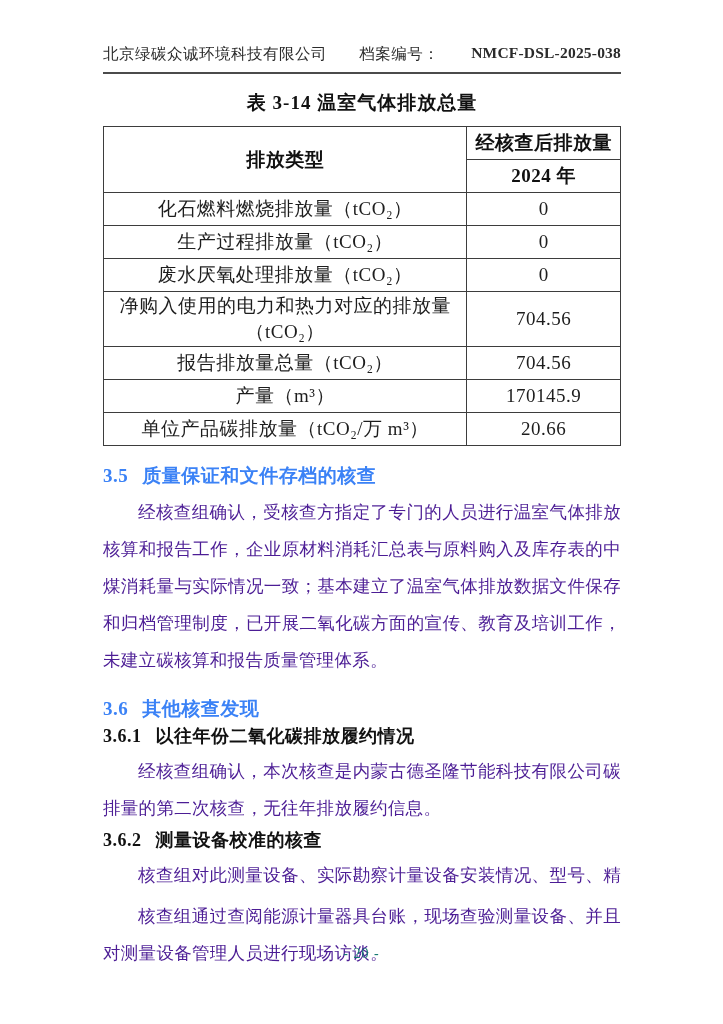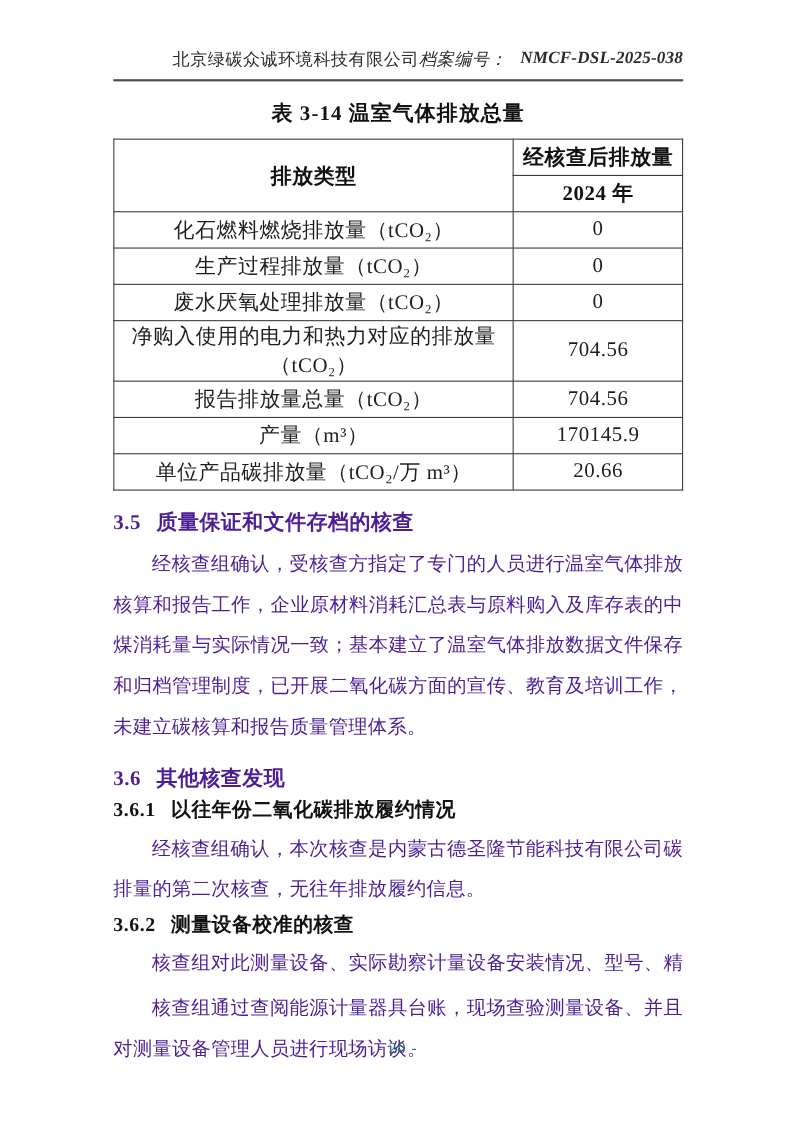--- a/index.html
+++ b/index.html
@@ -5,46 +5,46 @@
   html,body{margin:0;padding:0;background:#ffffff;}
   .page{
     width:723px;height:1024px;position:relative;background:#ffffff;
     box-sizing:border-box;padding:44px 102px 0 103px;
     color:#1f1f1f;
     font-family:"Liberation Serif","DejaVu Serif",serif;
     overflow:hidden;
   }
   
   .doc-header{
-    display:flex;justify-content:flex-end;align-items:flex-end;
+    display:flex;justify-content:space-between;align-items:flex-end;
     border-bottom:2px solid #4b4b4b;padding-bottom:7px;
     font-size:15.5px;letter-spacing:.5px;color:#2b2b2b;
   }
-  .doc-header .file-no-wrap{display:flex;gap:0;font-style:italic;}
+  .doc-header .file-no-wrap{display:flex;gap:20px;}
   .doc-header .file-no{font-weight:bold;letter-spacing:.2px;margin-left:12px;}
   
   .tbl-title{
     text-align:center;font-weight:bold;font-size:19px;
     margin:16px 0 10px 0;letter-spacing:1px;color:#111;
   }
   
   table.ghg{
     width:100%;border-collapse:collapse;table-layout:fixed;
     font-size:19px;color:#1d1d1d;
   }
   table.ghg td{
     border:1.5px solid #3d3d3d;text-align:center;vertical-align:middle;
     height:30px;padding:1px 4px;letter-spacing:.5px;
   }
   table.ghg .col-type{width:71%;}
   table.ghg .col-val{width:29%;}
   table.ghg .hdr{font-weight:bold;color:#111;}
   
   .h2{
-    font-size:19px;font-weight:bold;color:#4c1d95;
+    font-size:19px;font-weight:bold;color:#3b82f6;
     margin:16px 0 0 0;line-height:28px;letter-spacing:.5px;
   }
   .h3{
     font-size:18px;font-weight:bold;color:#111;
     margin:0 0 0 0;line-height:26px;letter-spacing:.5px;
   }
   .h2 .num,.h3 .num{margin-right:14px;}
   .para{
     font-size:17.5px;line-height:37px;margin:4px 0 0 0;
     text-indent:2em;text-align:justify;text-align-last:left;

